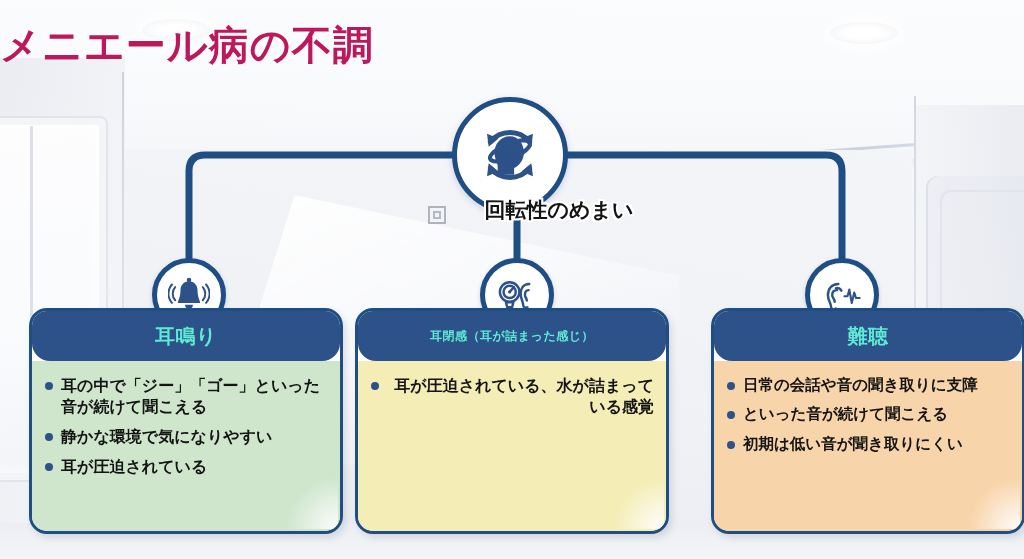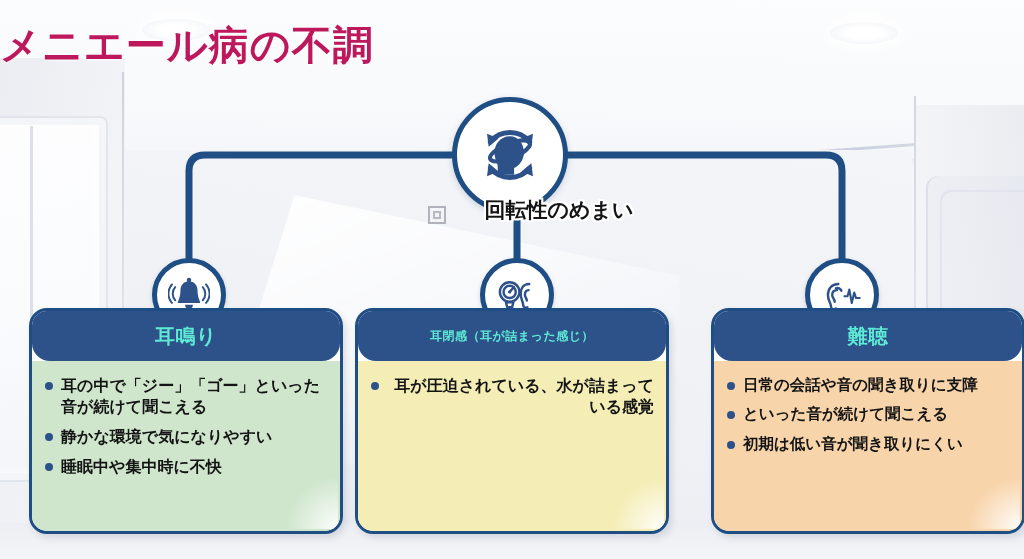--- a/index.html
+++ b/index.html
@@ -372,21 +372,21 @@
       <polyline points="40,30 45,30 48,19 52,41 56,24 59,33 65,33" fill="none" stroke="#2d5189" stroke-width="3.4" stroke-linecap="round" stroke-linejoin="round"></polyline>
     </svg>
   </div>
 
   <div class="card c1">
     <div class="card-head">耳鳴り</div>
     <div class="card-body">
       <ul class="bullets">
         <li>耳の中で「ジー」「ゴー」といった音が続けて聞こえる</li>
         <li>静かな環境で気になりやすい</li>
-        <li>睡眠中や集中時に不快</li>
+        <li>耳が圧迫されている</li>
       </ul>
     </div>
     <div class="card-gloss"></div>
   </div>
 
   <div class="card c2">
     <div class="card-head">耳閉感（耳が詰まった感じ）</div>
     <div class="card-body">
       <ul class="bullets">
         <li>耳が圧迫されている、水が詰まっている感覚</li>

